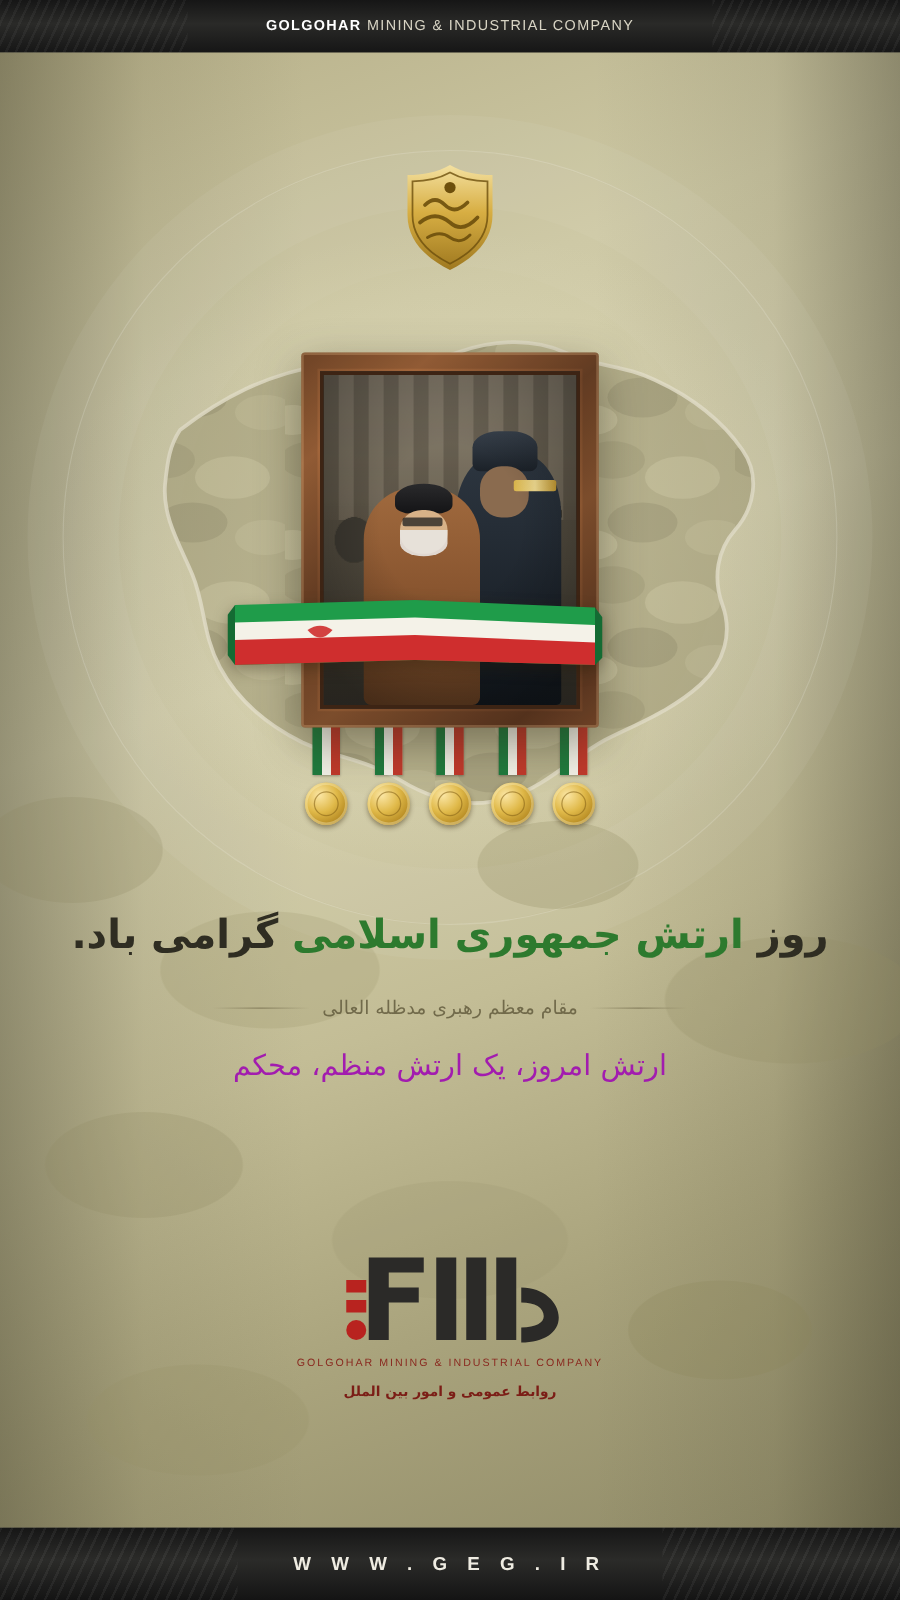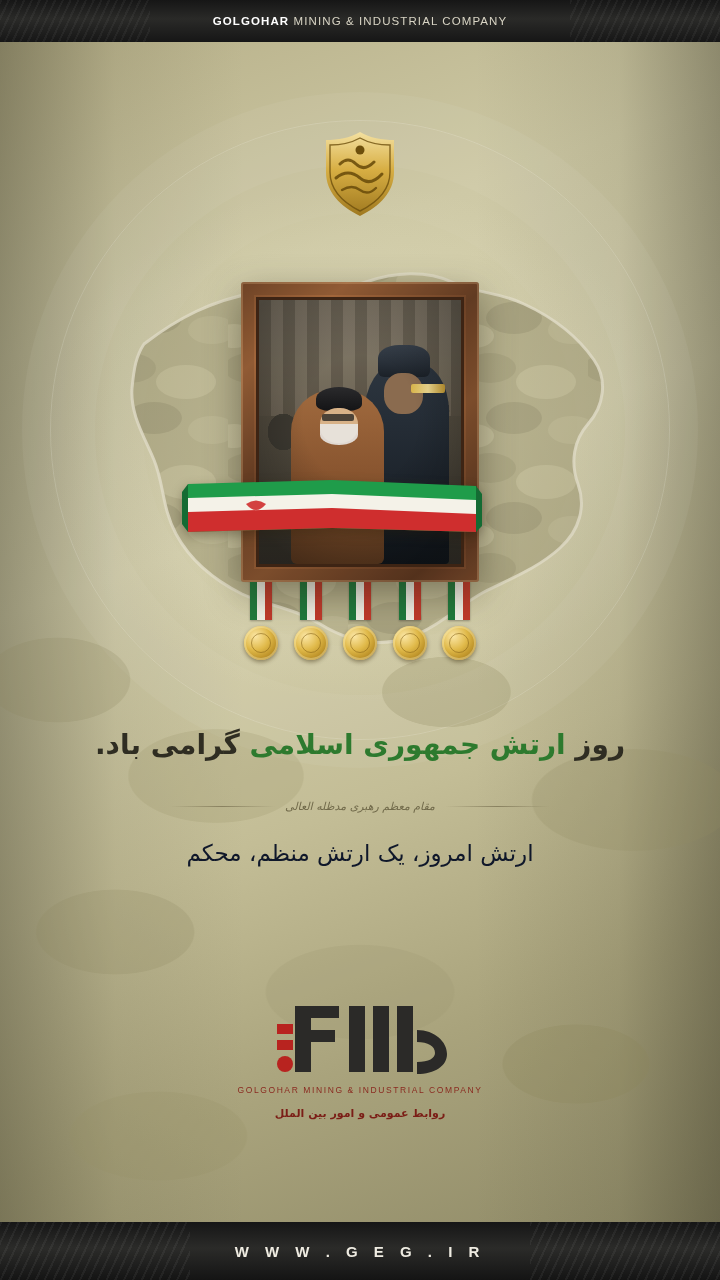--- a/index.html
+++ b/index.html
@@ -228,45 +228,45 @@
   }
   .medal .disc::after {
     content:""; position: absolute; inset: 7px; border-radius: 50%;
     border: 1.5px solid rgba(130,95,20,.55);
   }
 
   
   .headline {
     position: absolute; left: 0; right: 0; top: 728px;
     text-align: center; z-index: 20;
-    font-size: 28px; font-weight: 700; color: #2f2d22;
+    font-size: 32px; font-weight: 700; color: #2f2d22;
     direction: rtl;
   }
   .headline .hl-green { color: #2d7a2e; }
 
   
   .divider {
     position: absolute; left: 50%; top: 786px; transform: translateX(-50%);
     width: 380px; height: 40px; z-index: 20;
     display: flex; align-items: center; justify-content: center; gap: 10px;
   }
   .divider .ln {
     flex: 1 1 auto; height: 1px;
     background: linear-gradient(90deg, rgba(120,112,80,0) 0%, rgba(120,112,80,.75) 50%, rgba(120,112,80,0) 100%);
   }
   .sig {
-    font-size: 11px; color: #6d6647; direction: rtl; white-space: nowrap;
-    font-style: italic; opacity: .95;
+    font-size: 15px; color: #6d6647; direction: rtl; white-space: nowrap;
+    opacity: .95;
   }
 
   
   .quote {
     position: absolute; left: 60px; right: 60px; top: 832px;
     text-align: center; z-index: 20; direction: rtl;
-    color: #0f172a; font-size: 23px; line-height: 1.85;
+    color: #a21caf; font-size: 23px; line-height: 1.85;
   }
   .quote div { white-space: nowrap; }
 
   
   .logo-block {
     position: absolute; left: 50%; top: 996px; transform: translateX(-50%);
     width: 330px; z-index: 20; text-align: center;
   }
   .logo-mark { width: 190px; height: 86px; margin: 0 auto; }
   .logo-mark svg { width: 100%; height: 100%; display: block; }

